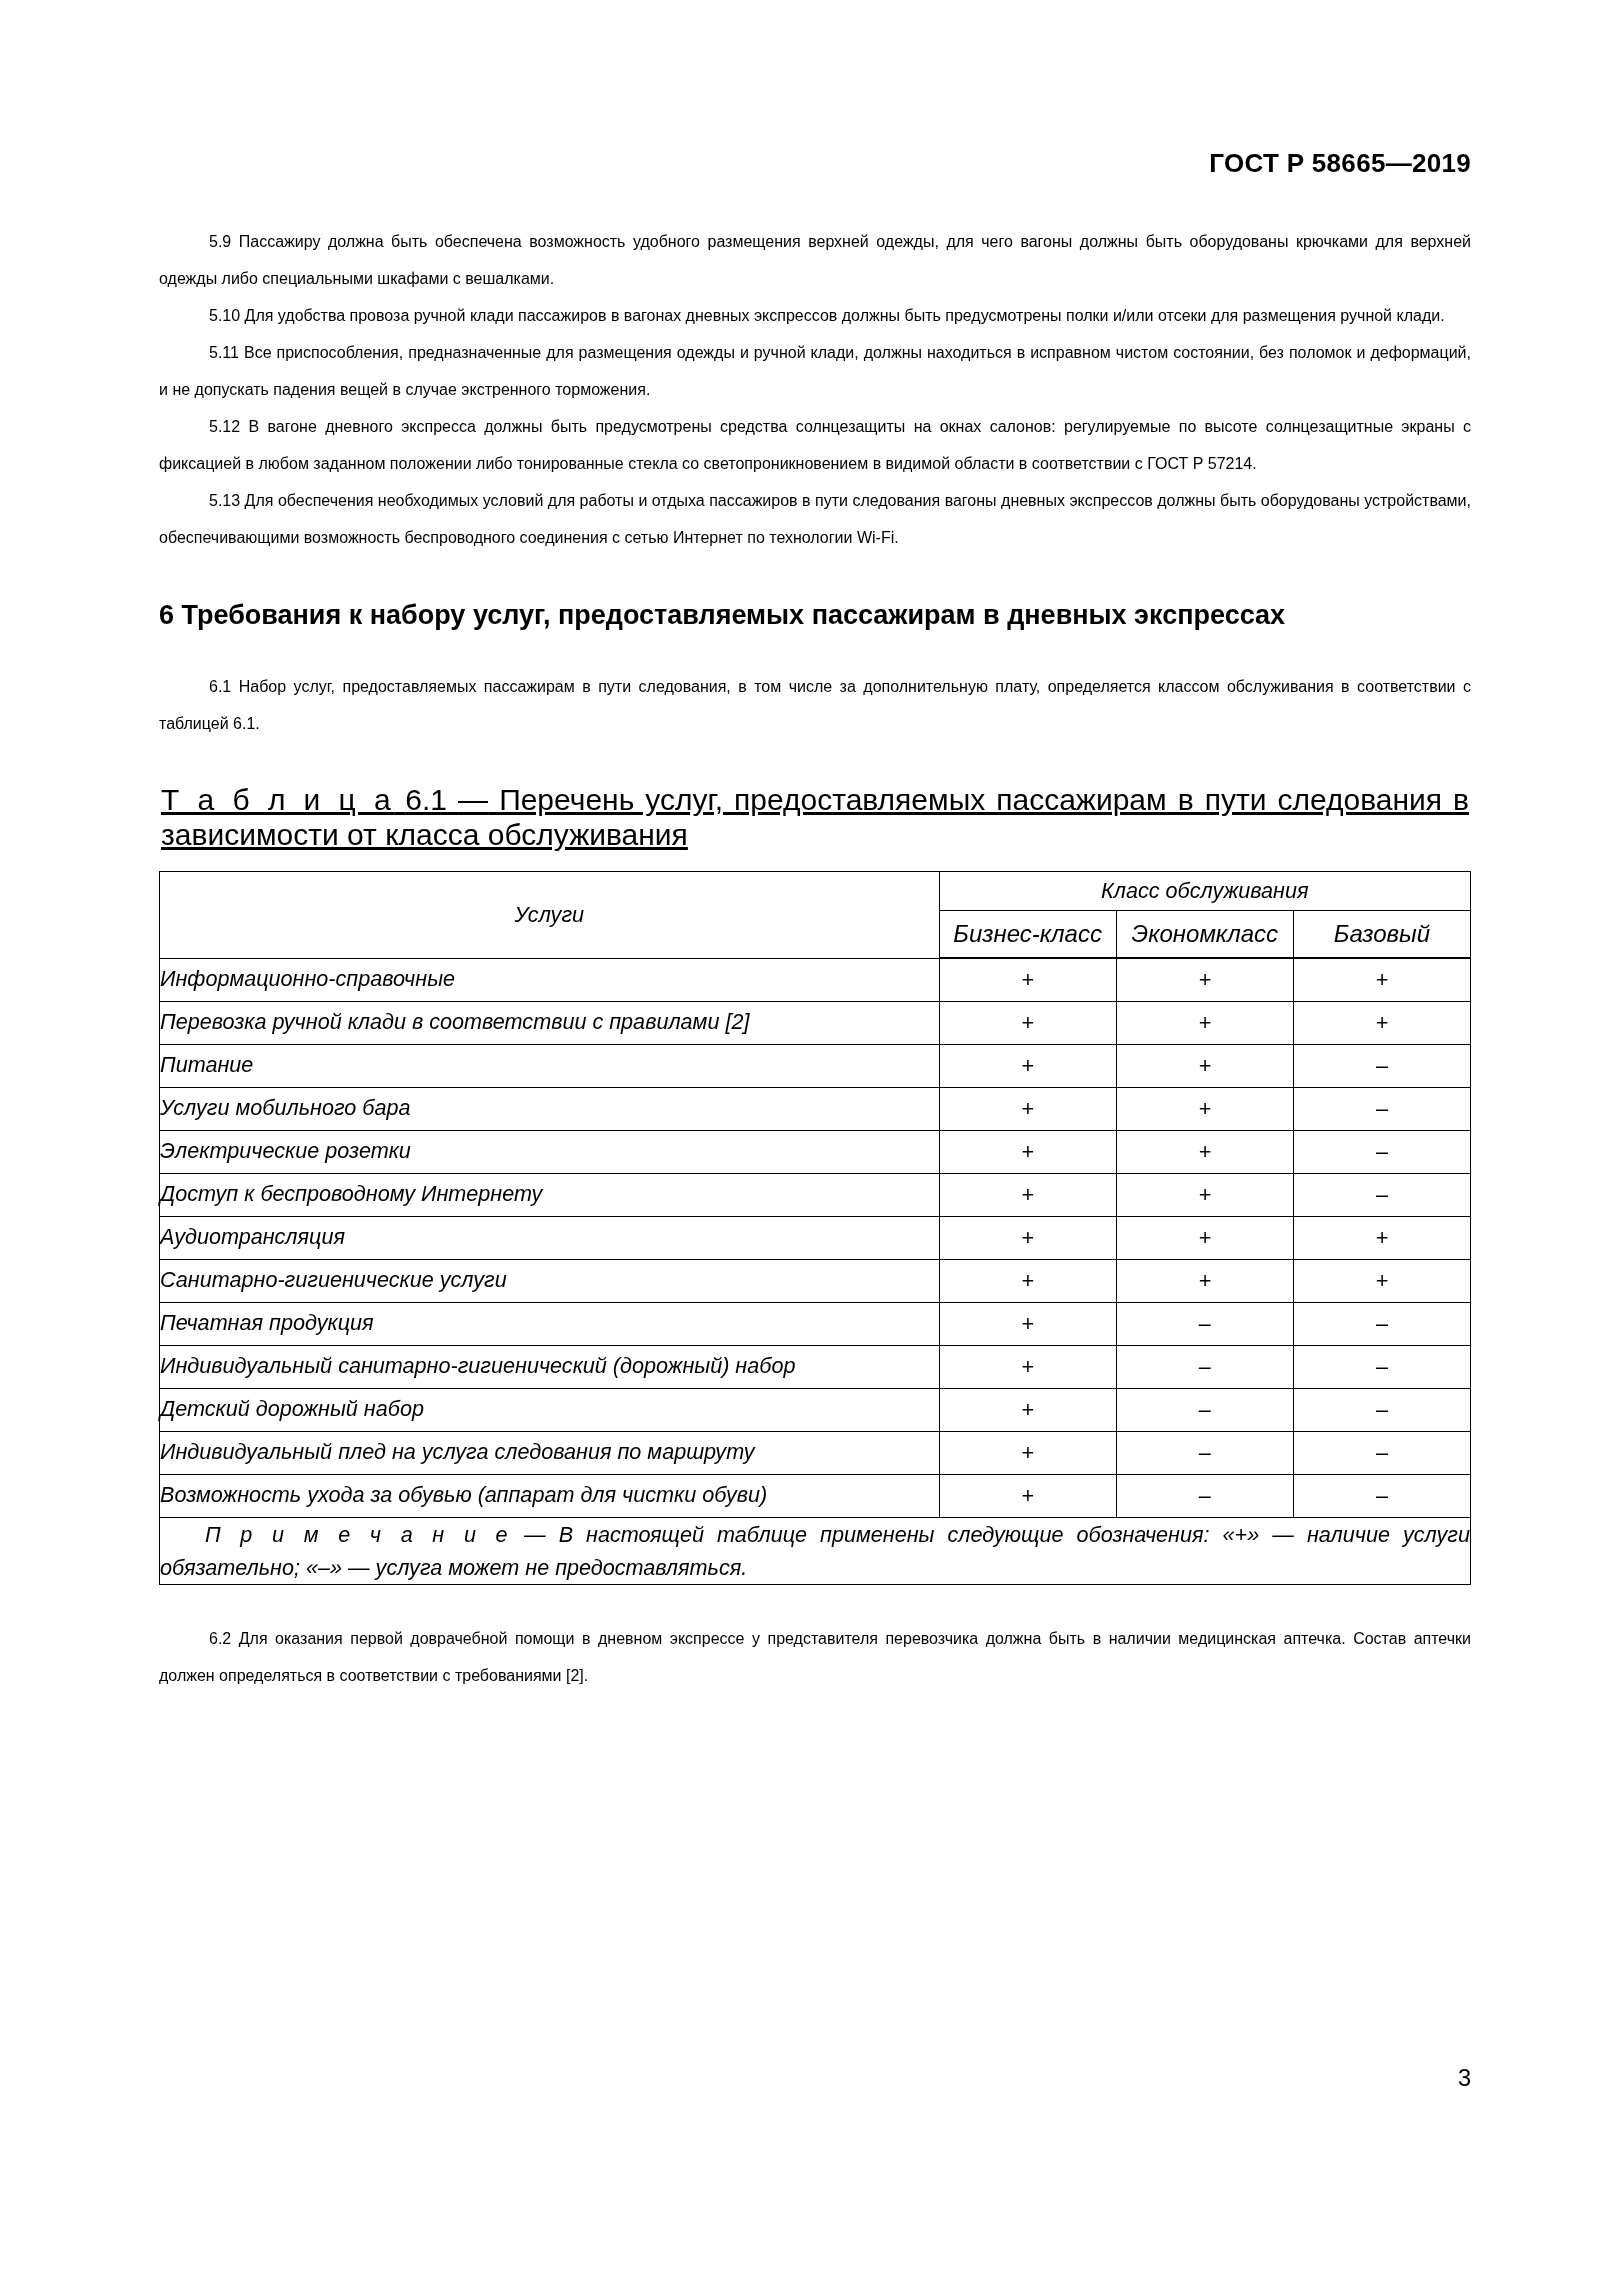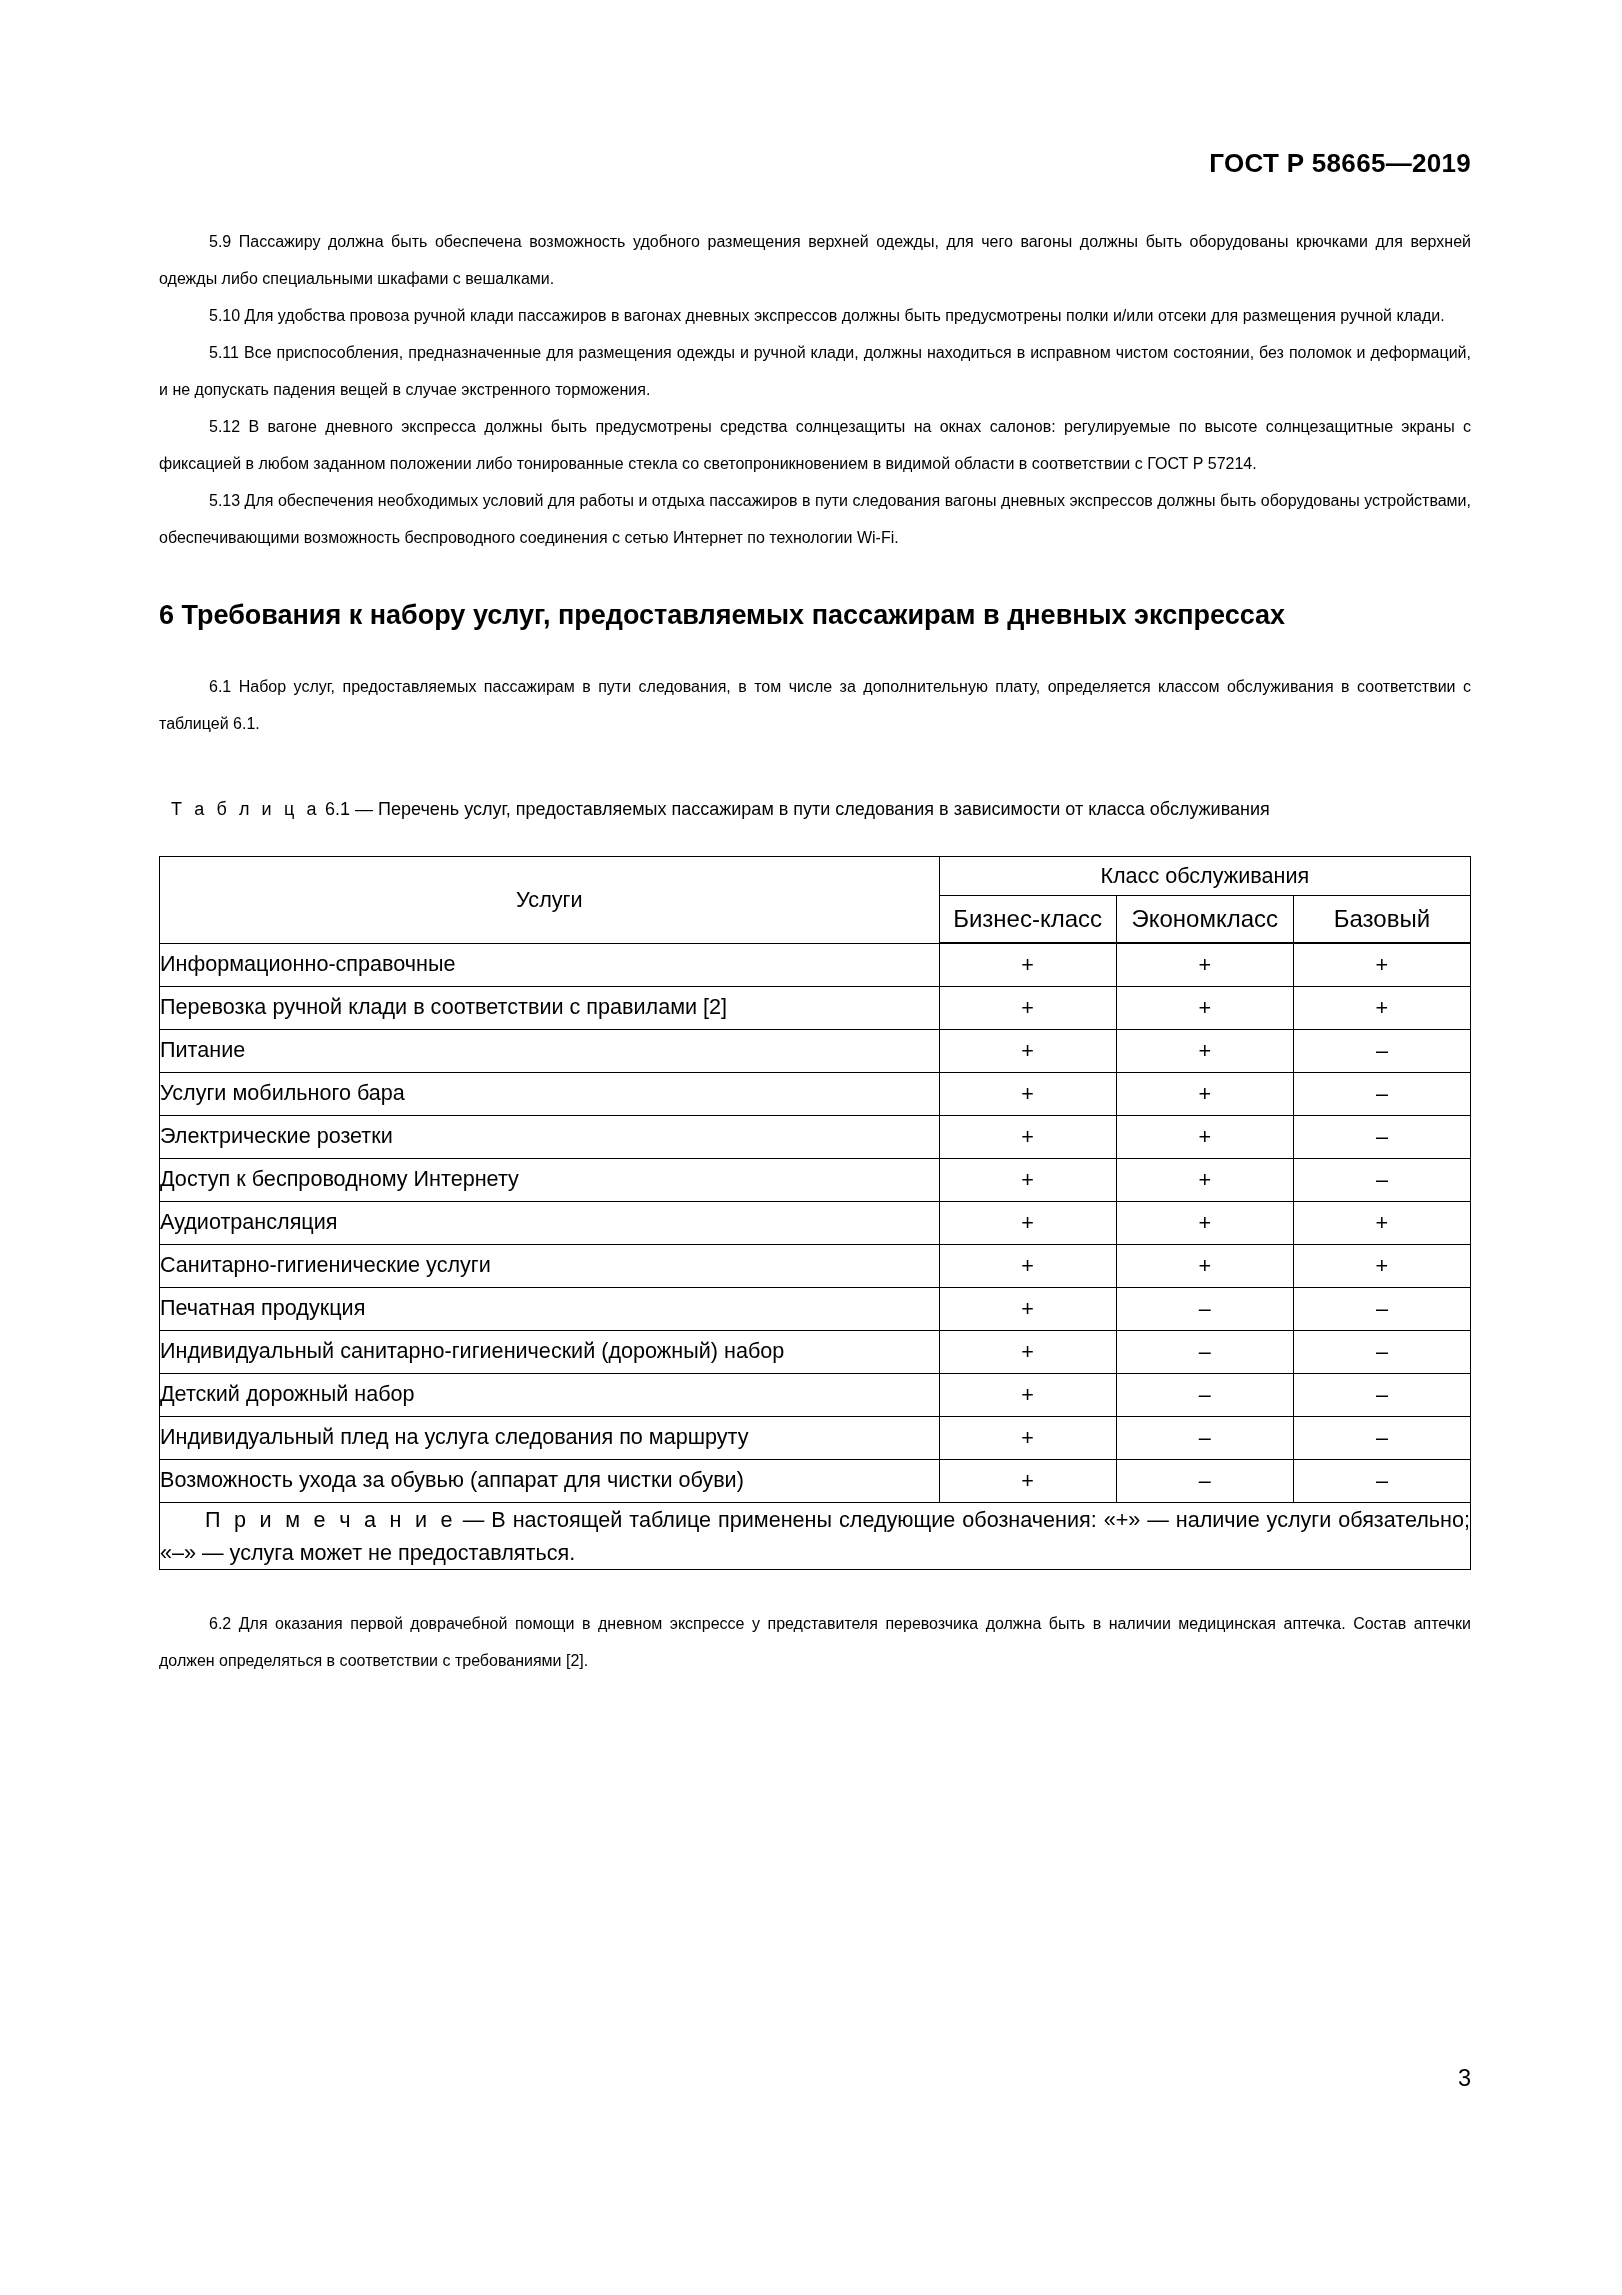--- a/index.html
+++ b/index.html
@@ -63,24 +63,25 @@
     font-weight: bold;
     line-height: 37px;
     text-align: left;
   }
 
   .gap-before-head { height: 41px; }
   .gap-after-head  { height: 34px; }
   .gap-before-caption { height: 38px; }
 
   p.table-caption {
-    margin: 12px;
-    font-size: 18px;
+    margin: 2px;
+    font-size: 30px;
     line-height: 35px;
     text-align: justify;
+    text-decoration: underline;
   }
   p.table-caption .spaced {
     letter-spacing: 3.6px;
   }
 
   .gap-after-caption { height: 17px; }
   .gap-after-table   { height: 35px; }
 
   
   table.services {
@@ -88,20 +89,21 @@
     width: 1312px;
     table-layout: fixed;
     font-size: 21.6px;
   }
   table.services td,
   table.services th {
     border: 1.3px solid #000000;
     padding: 0;
     font-weight: normal;
     vertical-align: middle;
+    font-style: italic;
   }
 
   table.services .col-service { width: 779px; }
   table.services .col-class   { width: 177px;  }
 
   th.head-service {
     height: 84px;
     text-align: center;
     font-size: 21.6px;
   }

